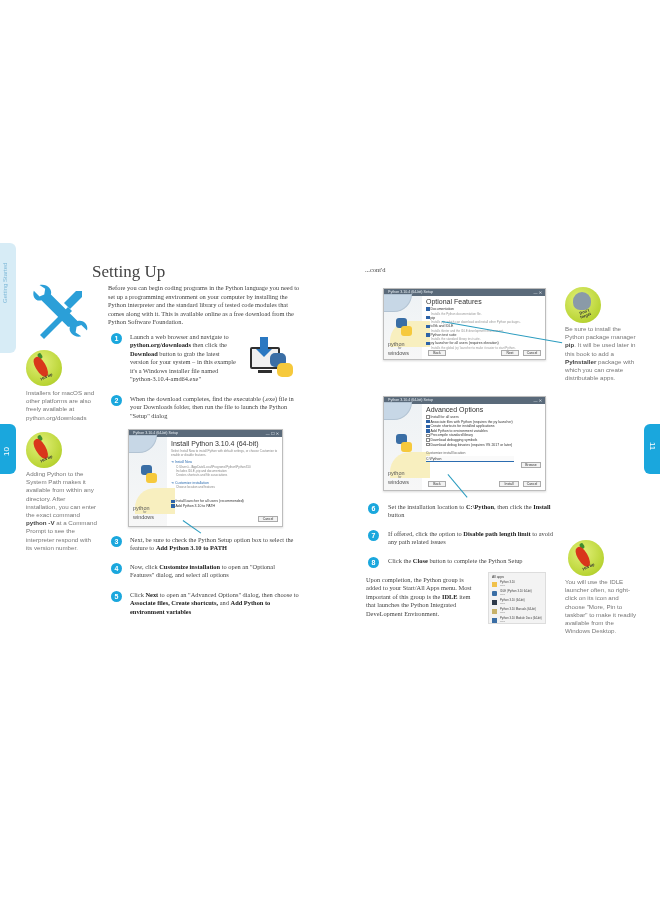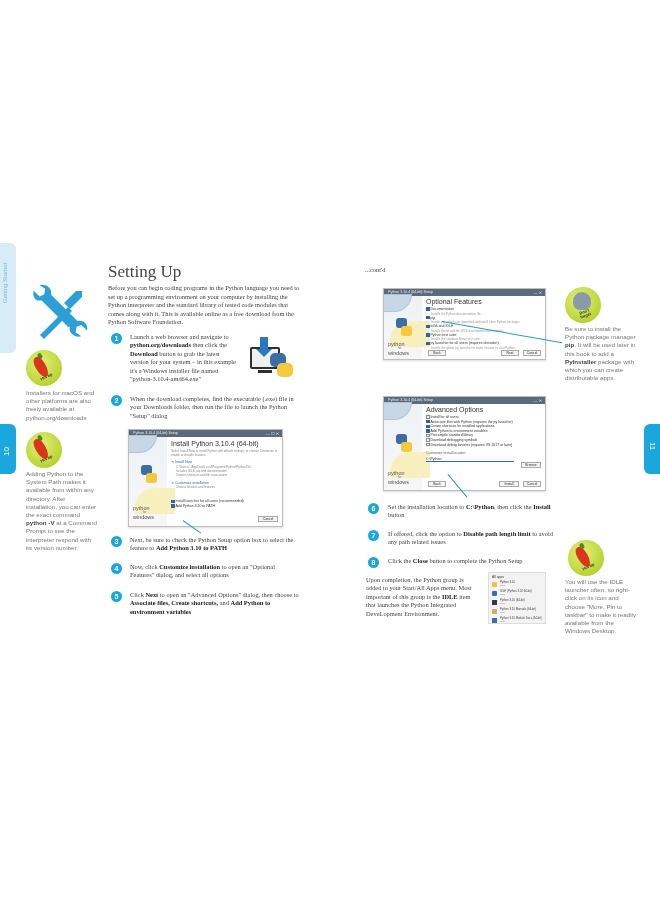--- a/index.html
+++ b/index.html
@@ -22,21 +22,21 @@
 
   .tip-badge { width: 36px; height: 36px; border-radius: 50%; background: radial-gradient(circle at 40% 35%, #e2f07a, #b9d434 70%, #9fbe22); }
   .tip-badge .pepper { position:absolute; left: 10px; top: 6px; width: 10px; height: 22px; background: #d9361b; border-radius: 50% 50% 60% 60%; transform: rotate(-30deg); }
   .tip-badge .stem { position:absolute; left: 12px; top: 3px; width: 4px; height: 6px; background: #3e8c2e; border-radius: 2px; transform: rotate(-30deg);}
   .tip-badge .lbl { position:absolute; left: 14px; top: 24px; font-size: 4px; font-family: "Liberation Sans", sans-serif; color:#333; transform: rotate(-25deg); font-weight: bold;}
   .forget-badge { width: 36px; height: 36px; border-radius: 50%; background: radial-gradient(circle at 40% 35%, #e2f07a, #b9d434 70%, #9fbe22); }
   .forget-badge .ele { position:absolute; left: 8px; top: 5px; width: 18px; height: 18px; background: #8a9aa8; border-radius: 50% 50% 40% 40%; }
   .forget-badge .lbl { position:absolute; left: 12px; top: 23px; font-size: 4px; font-family: "Liberation Sans", sans-serif; color:#333; transform: rotate(-20deg); font-weight: bold; line-height: 4px; width: 16px; text-align: center;}
 
   
-  .title { left: 108px; top: 262px; font-size: 17px; color: #444; font-family: "Liberation Serif", serif; }
+  .title { left: 92px; top: 262px; font-size: 17px; color: #444; font-family: "Liberation Serif", serif; }
   .intro { left: 108px; top: 284px; width: 196px; font-size: 6.4px; line-height: 8.6px; color: #444; }
   .step-num { width: 11px; height: 11px; border-radius: 50%; background: #1aa7dd; color: #fff; font-family: "Liberation Sans", sans-serif; font-size: 7px; font-weight: bold; text-align: center; line-height: 11px; }
   .step-text { font-size: 6.4px; line-height: 8.4px; color: #444; }
   .step-text b { color: #222; }
 
   .contd { left: 365px; top: 266px; font-size: 6.5px; color: #444; }
 
   
   .dialog { background: #fff; border: 1px solid #bdbdbd; box-shadow: 0 1px 2px rgba(0,0,0,0.15); overflow: hidden; }
   .dialog .tbar { height: 7px; background: #5a6a7a; color: #e7eef4; font-family: "Liberation Sans", sans-serif; font-size: 3.6px; line-height: 7px; padding-left: 4px; position: relative; }

